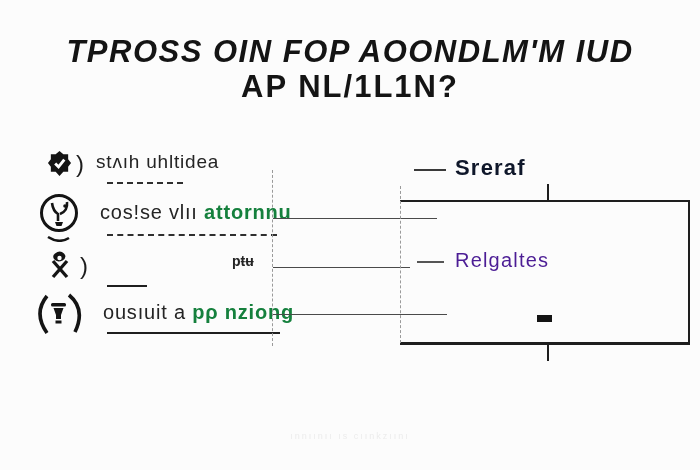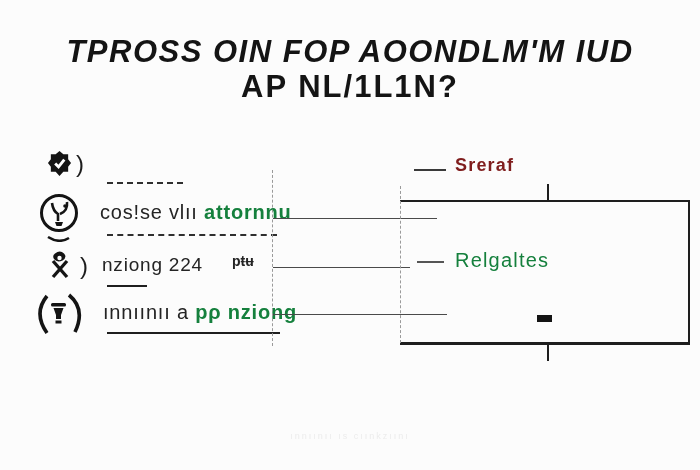--- a/index.html
+++ b/index.html
@@ -16,22 +16,22 @@
   .paren{position:absolute;font-size:24px;font-weight:400;color:#1c1c1c;}
   .ul{position:absolute;height:0;}
   .ul.dash{border-top:2px dashed #2f2f2f;}
   .ul.solid{border-top:2px solid #1f1f1f;}
   .conn{position:absolute;height:0;border-top:1px solid #4a4a4a;}
   .vdash{position:absolute;width:0;border-left:1px dashed #9a9a9a;}
   .vsolid{position:absolute;width:0;border-left:2px solid #1e1e1e;}
   .hsolid{position:absolute;height:0;border-top:2px solid #1e1e1e;}
   .hthick{position:absolute;height:0;border-top:3px solid #1e1e1e;}
   .dashlbl{position:absolute;height:0;border-top:2px solid #3a3a3a;}
-  .rlabel{position:absolute;font-size:20px;letter-spacing:1.2px;color:#15803d;white-space:nowrap;}
-  .rlabel.strong{font-size:18px;font-weight:600;color:#7f1d1d;}
+  .rlabel{position:absolute;font-size:20px;letter-spacing:1.2px;color:#4c1d95;white-space:nowrap;}
+  .rlabel.strong{font-size:22px;font-weight:600;color:#0f172a;}
   .blackrect{position:absolute;background:#141414;}
   .watermark{position:absolute;left:0;right:0;top:431px;text-align:center;
     font-size:9px;letter-spacing:2px;color:#ececec;filter:blur(0.4px);}
   .icon{position:absolute;}
   .icon svg{display:block;}
 </style>
 </head>
 <body>
 
 <div class="canvas">
@@ -41,20 +41,21 @@
     <div class="l2">AP NL/1L1N?</div>
   </div>
 
   <div class="icon" style="left:47px;top:150px;">
     <svg width="25" height="27" viewBox="0 0 26 28">
       <path d="M13 1 L17 4.5 L22 4.5 L22 9.5 L25 13.5 L22 17.5 L22 22.5 L17 22.5 L13 27 L9 22.5 L4 22.5 L4 17.5 L1 13.5 L4 9.5 L4 4.5 L9 4.5 Z" fill="#141414"></path>
       <path d="M8.5 14 L12 17.5 L18 10" stroke="#ffffff" stroke-width="3" fill="none"></path>
     </svg>
   </div>
   <span class="paren" style="left:76px;top:150px;">)</span>
+  <span class="txt" style="left:96px;top:151px;"><span>stʌıh uhltidea</span><b></b></span>
   <div class="ul dash" style="left:107px;top:182px;width:76px;"></div>
 
   <div class="icon" style="left:36px;top:192px;">
     <svg width="46" height="50" viewBox="0 0 46 50">
       <circle cx="23" cy="21" r="17.5" fill="none" stroke="#141414" stroke-width="3"></circle>
       <path d="M16 11 q1 8 6 11 l0 7" fill="none" stroke="#141414" stroke-width="2.6"></path>
       <path d="M31 10 q1 9 -7 12" fill="none" stroke="#141414" stroke-width="2.6"></path>
       <circle cx="29" cy="14" r="1.8" fill="#141414"></circle>
       <path d="M19 30 l8 0 -1.5 4 -5 0 z" fill="#141414"></path>
       <path d="M12 45 q11 7 21 1" fill="none" stroke="#141414" stroke-width="2.6"></path>
@@ -65,34 +66,33 @@
 
   <div class="icon" style="left:46px;top:250px;">
     <svg width="28" height="32" viewBox="0 0 28 32">
       <path d="M9 3.5 q5 -4 9 0 q3.5 4 -1.5 7 q-5.5 2.5 -8.5 -1.5 q-2 -3.5 1 -5.5 z" fill="#141414"></path>
       <circle cx="13.5" cy="8" r="2.2" fill="#fcfcfc"></circle>
       <path d="M7 11 L21 27" stroke="#141414" stroke-width="3.4"></path>
       <path d="M21 11 L7 27" stroke="#141414" stroke-width="3.4"></path>
     </svg>
   </div>
   <span class="paren" style="left:80px;top:252px;">)</span>
-  <span class="txt" style="left:102px;top:254px;"><span>nziong 224</span><b></b></span>
   <span class="txt" style="left:232px;top:253px;font-size:14px;font-weight:bold;letter-spacing:0;">pŧʉ</span>
   <div class="ul solid" style="left:107px;top:285px;width:40px;"></div>
 
   <div class="icon" style="left:33px;top:293px;">
     <svg width="52" height="44" viewBox="0 0 52 44">
       <path d="M14 3 q-14 17 0 37" fill="none" stroke="#141414" stroke-width="3.6"></path>
       <path d="M36 2 q17 14 6 37" fill="none" stroke="#141414" stroke-width="3.6"></path>
       <rect x="18" y="10" width="15" height="3.4" rx="1.5" fill="#141414"></rect>
       <path d="M20.5 15 h10 l-2.5 7 v4 h-5 v-4 z" fill="#141414"></path>
       <rect x="22.5" y="27.5" width="6" height="3" fill="#141414"></rect>
     </svg>
   </div>
-  <span class="txt" style="left:103px;top:301px;font-size:20px;"><span>ınnıınıı a </span><b>pρ nziong</b></span>
+  <span class="txt" style="left:103px;top:301px;font-size:20px;"><span>ousıuit a </span><b>pρ nziong</b></span>
   <div class="ul solid" style="left:107px;top:332px;width:173px;"></div>
 
   <div class="vdash" style="left:272px;top:170px;height:176px;"></div>
 
   <div class="conn" style="left:273px;top:218px;width:164px;"></div>
   <div class="conn" style="left:273px;top:267px;width:137px;"></div>
   <div class="conn" style="left:273px;top:314px;width:174px;"></div>
 
   <div class="hsolid" style="left:400px;top:200px;width:290px;"></div>
   <div class="vsolid" style="left:688px;top:200px;height:144px;"></div>

